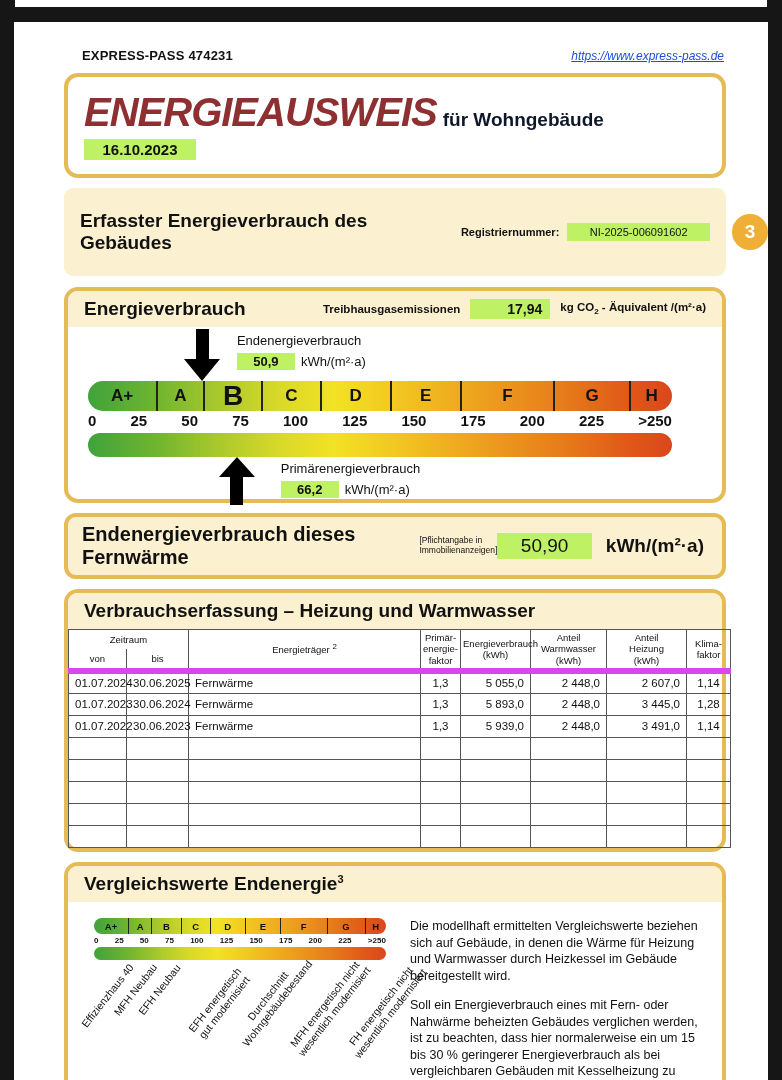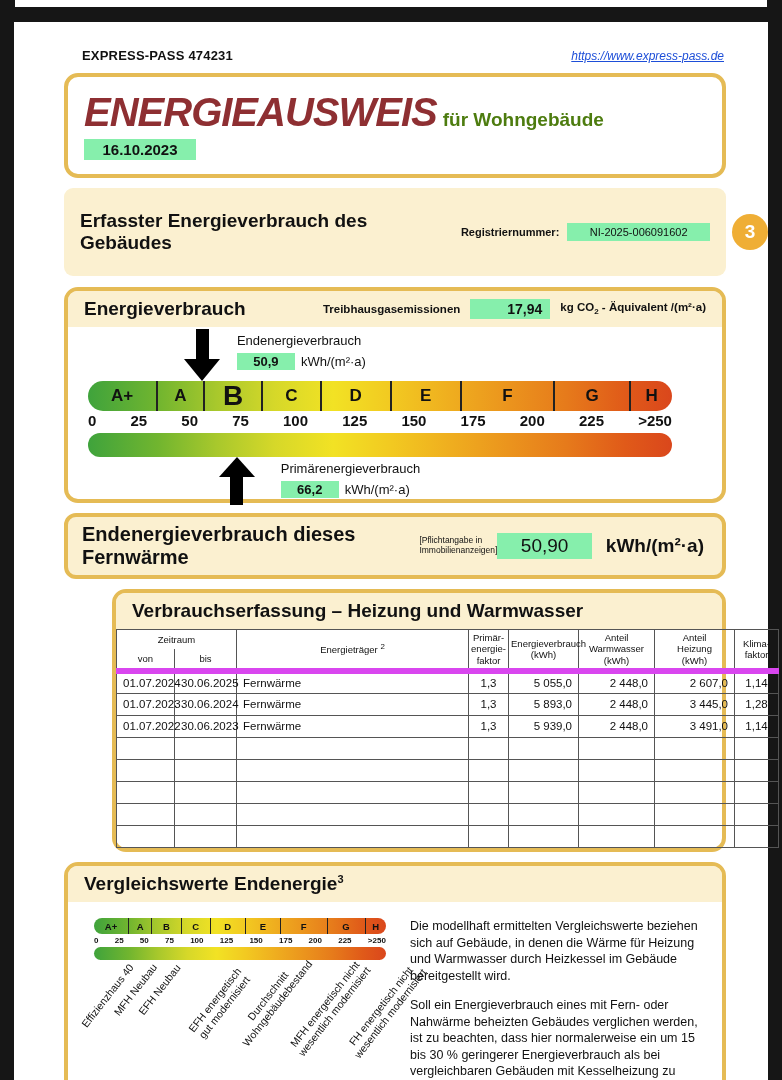--- a/index.html
+++ b/index.html
@@ -11,26 +11,26 @@
 
   
   .page-head { display:flex; justify-content:space-between; align-items:baseline; margin:26px 2px 10px 18px; }
   .doc-no { font-size:13px; font-weight:600; letter-spacing:.2px; }
   .site-link { font-size:12px; font-style:italic; color:#1d4ed8; text-decoration:underline; }
 
   
   .gbox { border:4px solid #e5bb55; border-radius:14px; background:#fff; overflow:visible; }
   .gband { background:#fbf0d0; padding:7px 16px; font-weight:bold; font-size:19px; border-radius:9px 9px 0 0; }
   .cream-band { background:#fbf0d0; border-radius:9px; }
-  .graybox { background:#86efac; display:inline-block; text-align:center; }
+  .graybox { background:#bef264; display:inline-block; text-align:center; }
 
   
   .title-box { padding:10px 16px 14px 16px; margin-bottom:10px; }
   .main-title { font-size:40px; font-weight:700; font-style:italic; color:#8e2f32; letter-spacing:-1px; line-height:1.05; margin-top:4px; }
-  .main-title .for { font-size:19px; font-weight:bold; font-style:normal; color:#4d7c0f; letter-spacing:0; margin-left:6px; }
+  .main-title .for { font-size:19px; font-weight:bold; font-style:normal; color:#0f172a; letter-spacing:0; margin-left:6px; }
   .law-line { font-size:11px; margin-top:6px; display:flex; align-items:center; gap:14px; }
   .law-line sup { font-size:8px; }
   .date-box { width:112px; font-size:15px; font-weight:bold; padding:2px 0; }
 
   
   .sect-band { position:relative; display:flex; align-items:center; padding:22px 16px; margin-bottom:11px; }
   .sect-band .sect-title { font-weight:bold; font-size:19px; }
   .reg-label { font-weight:bold; font-size:11px; margin-left:20px; }
   .reg-box { width:152px; font-size:11px; padding:3px 0; margin-left:8px; }
   .page-badge { position:absolute; right:-42px; top:50%; transform:translateY(-50%); width:36px; height:36px; border-radius:50%; background:#efae35; color:#fff; font-weight:bold; font-size:19px; display:flex; align-items:center; justify-content:center; }
@@ -72,21 +72,21 @@
   .bottom-bar { position:absolute; top:106px; left:0; right:0; height:24px; border-radius:12px; }
 
   
   .endband { display:flex; align-items:center; padding:6px 14px; margin-bottom:10px; border:4px solid #e5bb55; border-radius:12px; background:#fbf0d0; }
   .endband .big { font-size:20px; font-weight:bold; }
   .endband .note { font-size:8.5px; line-height:1.15; margin-left:6px; }
   .endband .graybox { width:110px; font-size:19px; font-weight:normal; padding:2px 0; margin-left:auto; }
   .endband .unit { font-size:19px; font-weight:bold; margin-left:14px; margin-right:4px; }
 
   
-  .table-box { margin-bottom:10px;margin-left:48px; }
+  .table-box { margin-bottom:10px; }
   .cons-table { width:100%; border-collapse:collapse; table-layout:fixed; }
   .cons-table th, .cons-table td { border:1px solid #555; font-weight:normal; }
   .cons-table thead th { font-size:9.5px; line-height:1.2; text-align:center; vertical-align:middle; padding:2px 2px; }
   .cons-table thead .nb { border-bottom:none; }
   .cons-table thead .nt { border-top:none; }
   .cons-table td { font-size:11.5px; height:22px; padding:1px 6px; }
   .cons-table td.c { text-align:center; }
   .cons-table td.r { text-align:right; }
   .cons-table tr.first-row td { border-top:6px solid #d946ef; }
   .col-von{width:58px}.col-bis{width:62px}.col-tr{width:232px}.col-f{width:40px}.col-v{width:70px}.col-ww{width:76px}.col-hz{width:80px}.col-k{width:44px}

